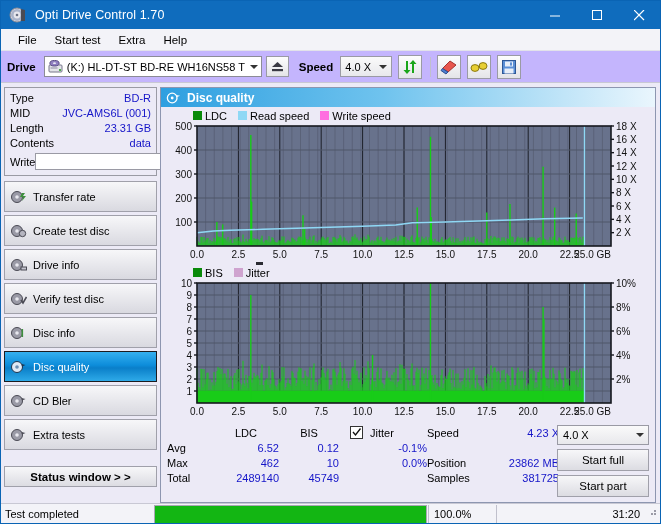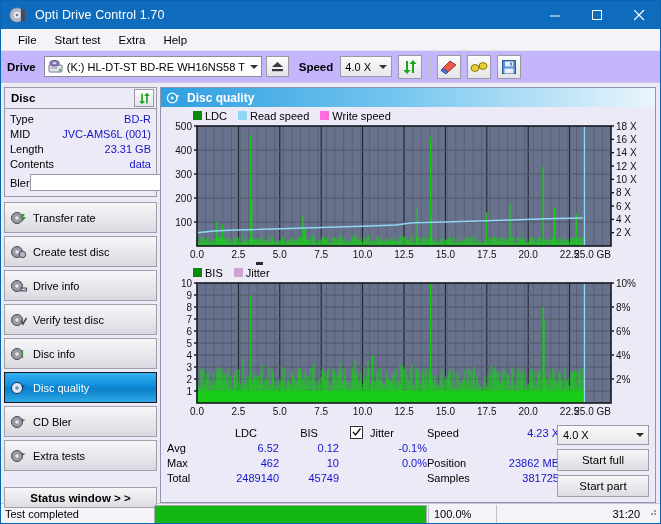--- a/index.html
+++ b/index.html
@@ -265,48 +265,39 @@
         <rect x="3.5" y="9.5" width="9" height="5" fill="#e8eef8"></rect>
       </svg>
     </div>
   </div>
 
   <div class="body-split">
 
     <div class="left-pane">
 
       <div class="disc-box">
-        <div class="disc-head">
-          <b>Disc</b>
-          <span class="btn3d hbtn">
-            <svg width="13" height="13" viewBox="0 0 16 16">
-              <path d="M4 2 L4 11 L1.5 11 L5 15 L8.5 11 L6 11 L6 2 Z" fill="#1aa61a"></path>
-              <path d="M12 14 L12 5 L14.5 5 L11 1 L7.5 5 L10 5 L10 14 Z" fill="#1aa61a"></path>
-            </svg>
-          </span>
-        </div>
         <div class="disc-rows">
           <div class="drow">
             <span class="k">Type</span>
             <span class="v">BD-R</span>
           </div>
           <div class="drow">
             <span class="k">MID</span>
             <span class="v">JVC-AMS6L (001)</span>
           </div>
           <div class="drow">
             <span class="k">Length</span>
             <span class="v">23.31 GB</span>
           </div>
           <div class="drow">
             <span class="k">Contents</span>
             <span class="v">data</span>
           </div>
           <div class="label-row">
-            <span class="k">Bler</span>
+            <span class="k">Write</span>
             <input class="label-input" type="text" value="" placeholder="" style="">
             <span class="btn3d label-btn">
               <svg width="14" height="14" viewBox="0 0 16 16">
                 <circle cx="8" cy="8" r="6.5" fill="#e2d86a" stroke="#8a8232"></circle>
                 <circle cx="8" cy="8" r="2.2" fill="#f4f2dd" stroke="#8a8232"></circle>
               </svg>
             </span>
           </div>
         </div>
       </div>

